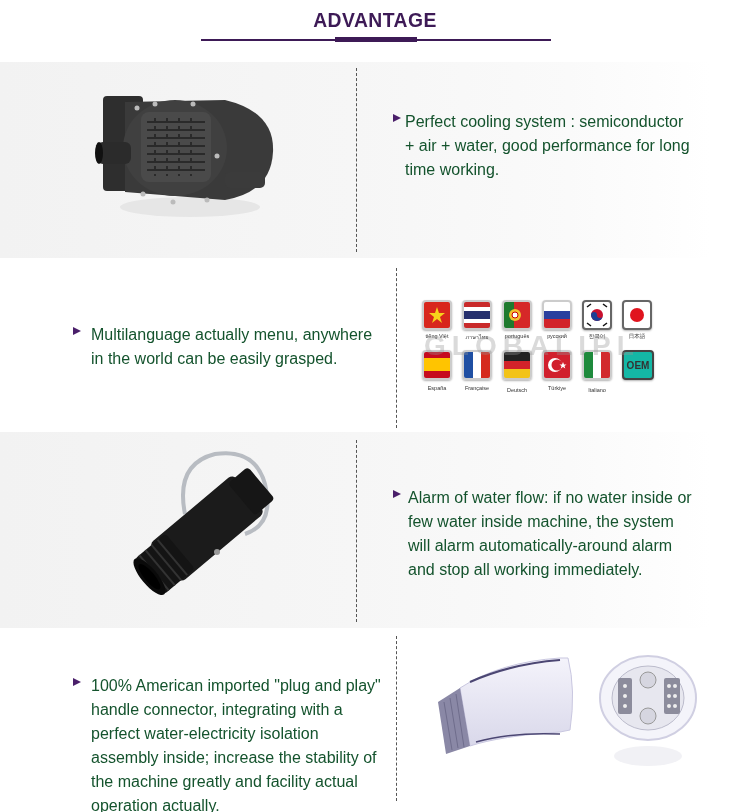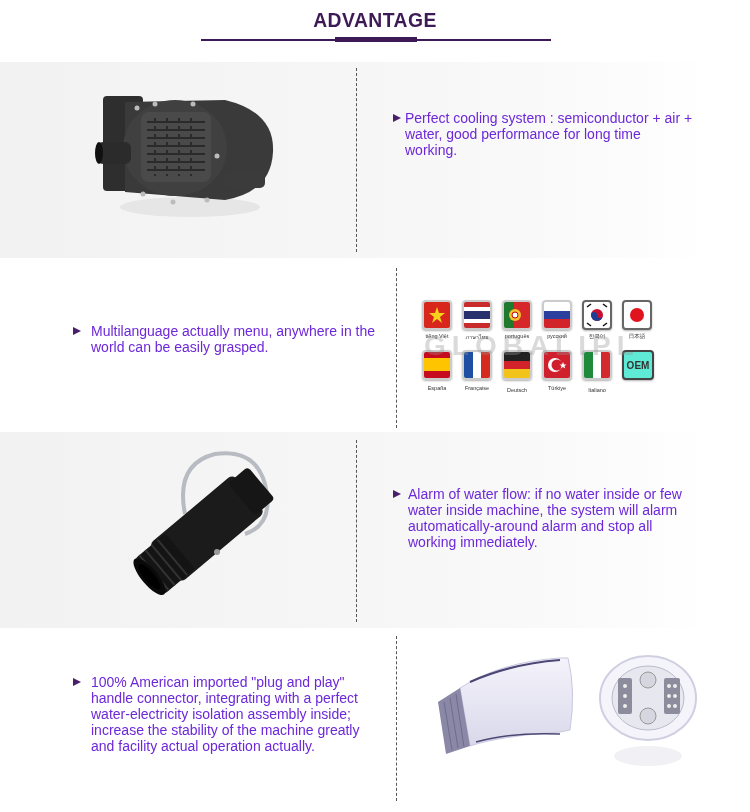--- a/index.html
+++ b/index.html
@@ -11,38 +11,38 @@
   .title {
     position: absolute; left: 0; width: 750px; top: 8px; text-align: center;
     font-family: "Liberation Sans", sans-serif; font-weight: bold; font-size: 21px;
     color: #3d1a56; letter-spacing: 0.5px; transform: scaleX(0.92);
   }
   .title-line { position: absolute; left: 201px; top: 39px; width: 350px; height: 2px; background: #3d1a56; }
   .title-bar { position: absolute; left: 335px; top: 37px; width: 82px; height: 5px; background: #3d1a56; }
   .band { position: absolute; background: linear-gradient(90deg, #f2f2f2 0%, #f6f6f6 50%, #fafafa 80%, #ffffff 100%); }
   .dash { position: absolute; width: 0; border-left: 1px dashed #555; }
   .txt {
-    position: absolute; font-size: 14px; line-height: 16px; color: #6d28d9;
+    position: absolute; font-size: 16px; line-height: 24px; color: #14532d;
     font-family: "Liberation Sans", sans-serif;
   }
   .bullet {
     position: absolute; width: 0; height: 0;
     border-top: 4px solid transparent; border-bottom: 4px solid transparent;
     border-left: 8px solid #4a1f6a;
   }
   .img { position: absolute; }
 
   
   .flags { position: absolute; left: 420px; top: 298px; width: 240px; height: 100px; }
   .flag {
     position: absolute; width: 30px; height: 30px; border-radius: 4px; overflow: hidden;
     border: 2px solid #ccc; box-shadow: 0 1px 2px rgba(0,0,0,0.3);
   }
   .flag-label { position: absolute; width: 40px; text-align: center; font-size: 5.5px; color: #333; }
-  .oem { background: #5eead4; border: 2px solid #444; font-size: 10px; font-weight: bold; color: #333;
+  .oem { background: #14b8a6; border: 2px solid #444; font-size: 10px; font-weight: bold; color: #333;
          display: flex; align-items: center; justify-content: center; }
   .watermark { position: absolute; left: 424px; top: 330px; font-size: 28px; color: rgba(150,150,150,0.35);
                letter-spacing: 6px; font-weight: bold; }
 </style>
 </head>
 <body>
 
 <div class="title-wrap">
   <div class="title">ADVANTAGE</div>
   <div class="title-line"></div>

